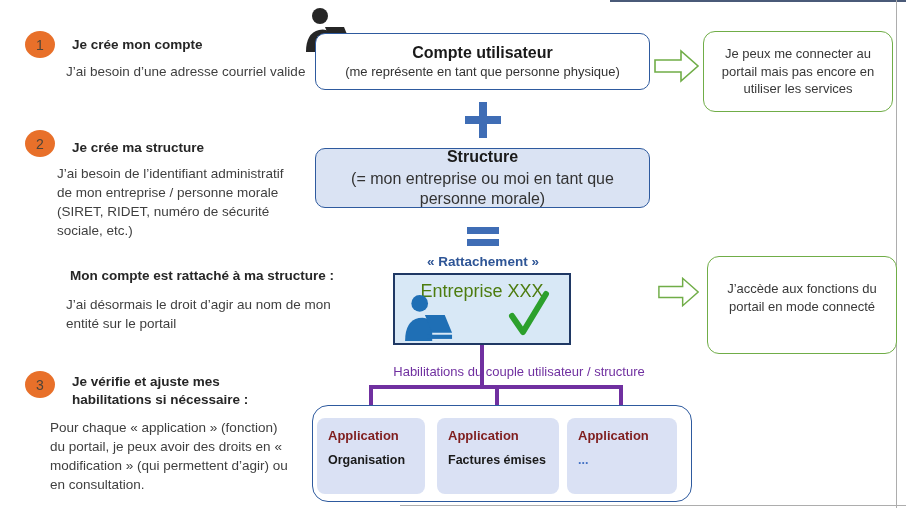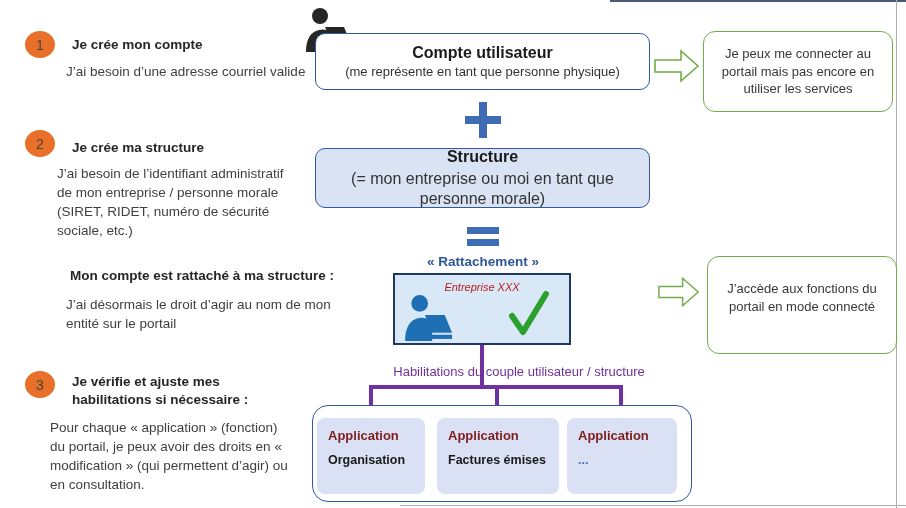--- a/index.html
+++ b/index.html
@@ -29,21 +29,21 @@
     text-align:center;background:#fff;
   }
   .flow-box.filled{background:#DAE3F3;}
   .flow-title{font-size:16px;font-weight:bold;color:#1a1a1a;line-height:1.2;}
   .flow-sub{font-size:16px;color:#333;line-height:1.25;margin-top:2px;}
   .op{background:#3F6DB5;}
   .rattach-label{font-size:13.5px;font-weight:bold;color:#2E5596;text-align:center;white-space:nowrap;}
   .company-box{
     box-sizing:border-box;background:#D8E8F6;border:2px solid #1F3864;
   }
-  .company-title{font-size:11px;font-style:italic;color:#b91c1c;text-align:center;}
+  .company-title{font-size:18px;color:#4d7c0f;text-align:center;}
   .habil-label{font-size:13px;color:#7030A0;text-align:center;white-space:nowrap;z-index:3;}
 
   .apps-container{
     box-sizing:border-box;border:1.5px solid #2E5A9E;border-radius:16px;background:#fff;
   }
   .app-box{
     box-sizing:border-box;background:#DAE1F4;border-radius:8px;
     padding:10px 6px 0 11px;
   }
   .app-header{font-size:13px;font-weight:bold;color:#7f1d1d;}

